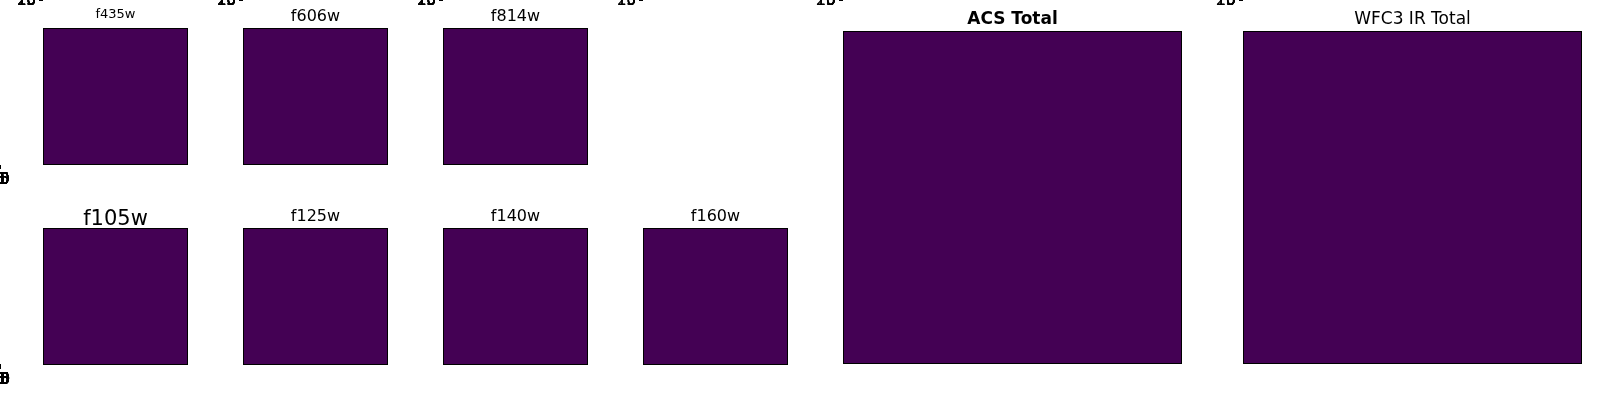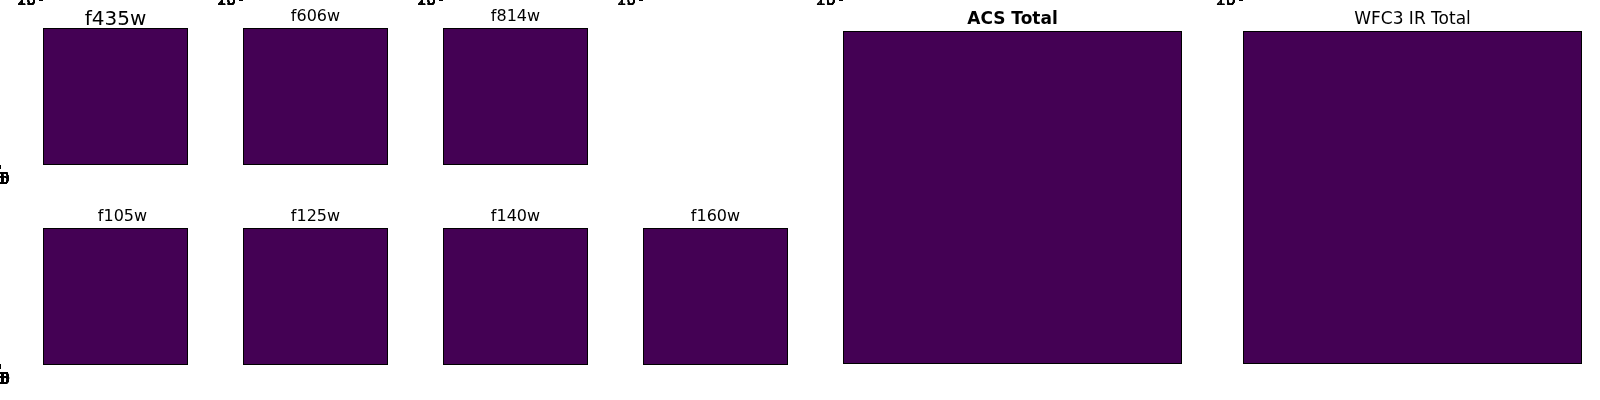--- a/index.html
+++ b/index.html
@@ -14,21 +14,21 @@
   .tick{position:absolute;background:#000;}
   .tlabel{position:absolute;color:#000;white-space:nowrap;line-height:1;}
   .xlab{transform:translateX(-50%);text-align:center;}
   .ylab{transform:translateY(-50%);text-align:right;}
 </style>
 </head>
 <body>
 
 <div id="figure">
     <div class="panel" style="left: 0px; top: 0px;">
-      <div class="ptitle" style="left: 43px; width: 145px; top: 6px; font-size: 20px;">f435w</div>
+      <div class="ptitle" style="left: 43px; width: 145px; top: 6px; font-size: 13px;">f435w</div>
       <div class="plotbox" style="left: 43px; top: 28px; width: 145px; height: 137px;">
         <div class="hm"></div>
       </div>
       <div class="tick" style="top: 165px; width: 1px; height: 4px;"></div>
       <div class="tlabel xlab" style="top: 172px; font-size: 15px;">0</div>
       <div class="tick" style="left: 39px; width: 4px; height: 1px;"></div>
       <div class="tlabel ylab" style="left: 1px; width: 35px; font-size: 15px;">0</div>
       <div class="tick" style="top: 165px; width: 1px; height: 4px;"></div>
       <div class="tlabel xlab" style="top: 172px; font-size: 15px;">5</div>
       <div class="tick" style="left: 39px; width: 4px; height: 1px;"></div>
@@ -92,21 +92,21 @@
       <div class="tick" style="top: 165px; width: 1px; height: 4px;"></div>
       <div class="tlabel xlab" style="top: 172px; font-size: 15px;">15</div>
       <div class="tick" style="left: 439px; width: 4px; height: 1px;"></div>
       <div class="tlabel ylab" style="left: 401px; width: 35px; font-size: 15px;">15</div>
       <div class="tick" style="top: 165px; width: 1px; height: 4px;"></div>
       <div class="tlabel xlab" style="top: 172px; font-size: 15px;">20</div>
       <div class="tick" style="left: 439px; width: 4px; height: 1px;"></div>
       <div class="tlabel ylab" style="left: 401px; width: 35px; font-size: 15px;">20</div>
     </div>
     <div class="panel" style="left: 0px; top: 0px;">
-      <div class="ptitle" style="left: 50px; width: 145px; top: 206px; font-size: 16px;">f105w</div>
+      <div class="ptitle" style="left: 43px; width: 145px; top: 206px; font-size: 21px;">f105w</div>
       <div class="plotbox" style="left: 43px; top: 228px; width: 145px; height: 137px;">
         <div class="hm"></div>
       </div>
       <div class="tick" style="top: 365px; width: 1px; height: 4px;"></div>
       <div class="tlabel xlab" style="top: 372px; font-size: 15px;">0</div>
       <div class="tick" style="left: 39px; width: 4px; height: 1px;"></div>
       <div class="tlabel ylab" style="left: 1px; width: 35px; font-size: 15px;">0</div>
       <div class="tick" style="top: 365px; width: 1px; height: 4px;"></div>
       <div class="tlabel xlab" style="top: 372px; font-size: 15px;">5</div>
       <div class="tick" style="left: 39px; width: 4px; height: 1px;"></div>

